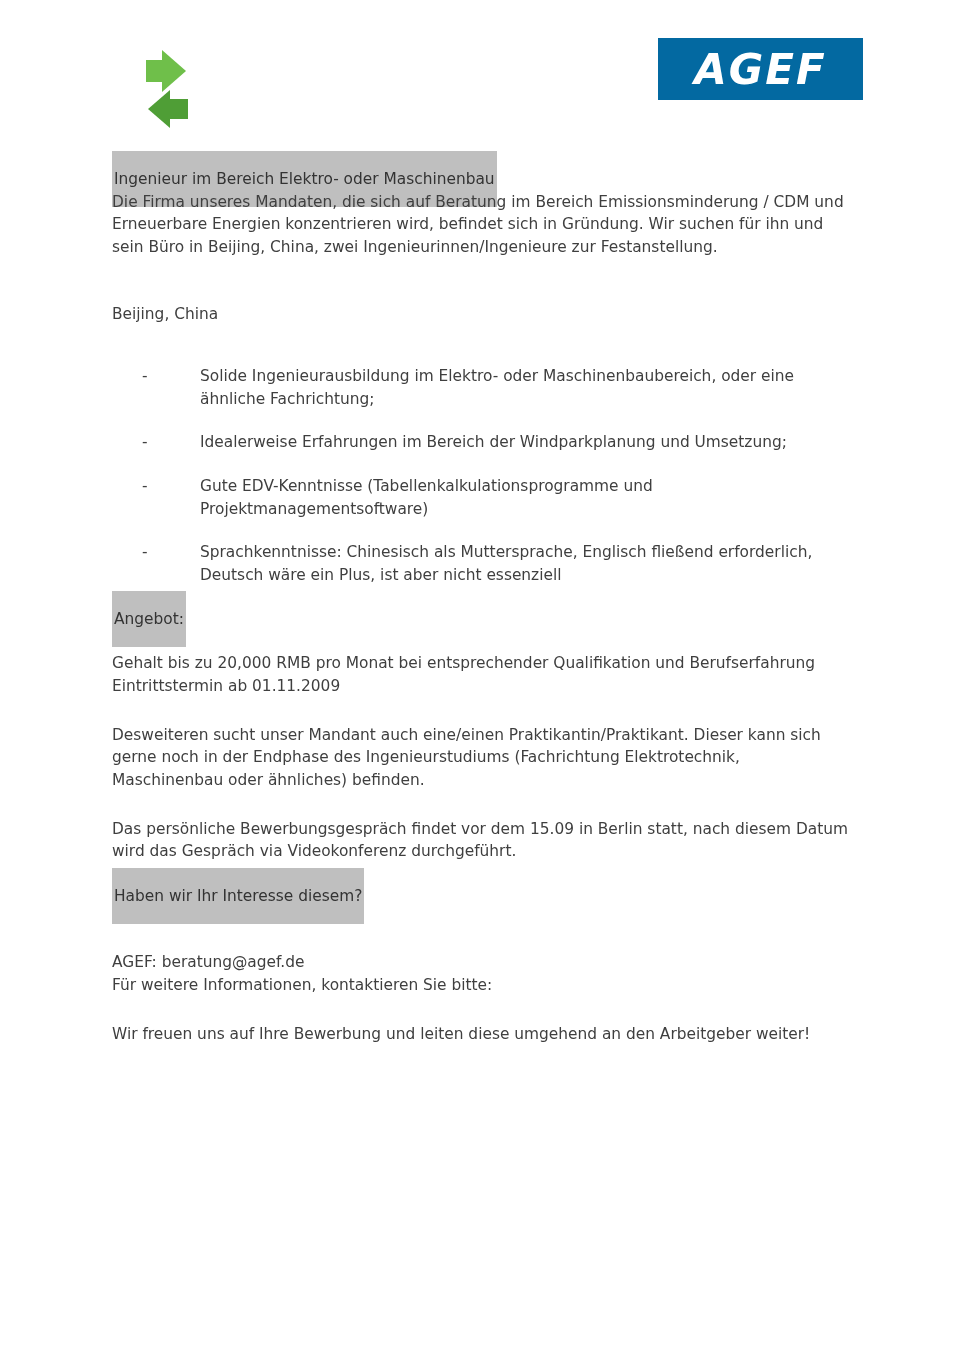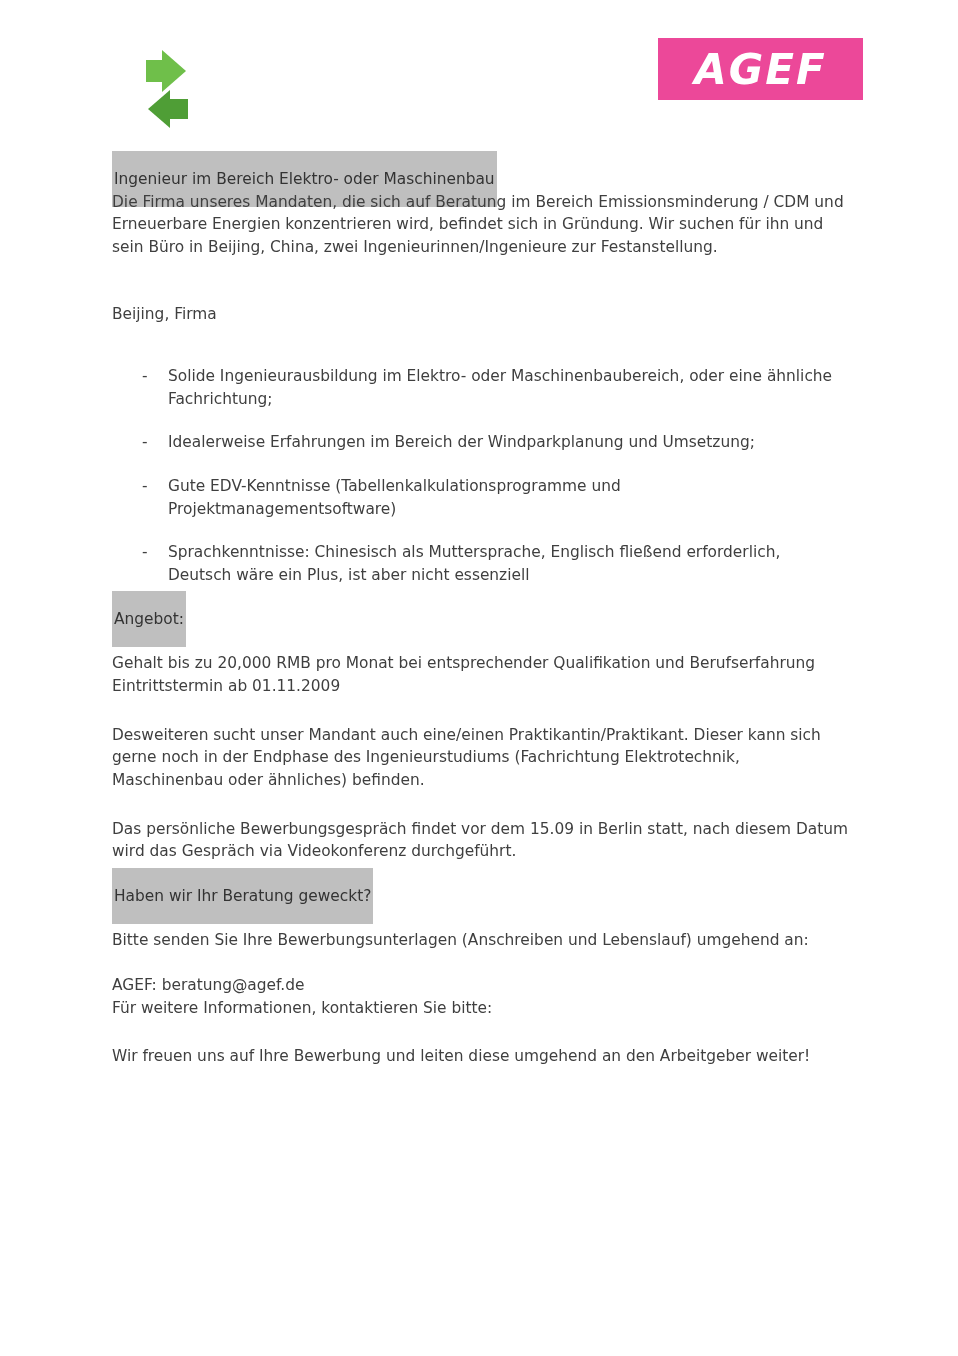--- a/index.html
+++ b/index.html
@@ -88,21 +88,21 @@
     font-family: "DejaVu Sans", sans-serif;
   }
   .logo-left .words div:nth-child(2) { color: #7d7d7d; }
 
   .logo-right {
     position: absolute;
     right: 95px;
     top: 38px;
     width: 205px;
     height: 62px;
-    background: #ec4899;
+    background: #0369a1;
     display: flex;
     align-items: center;
     justify-content: center;
   }
   .logo-right span {
     color: #ffffff;
     font-family: "DejaVu Sans", sans-serif;
     font-weight: bold;
     font-style: italic;
     font-size: 42px;
@@ -143,20 +143,21 @@
   }
   ul.reqs li .dash {
     width: 26px;
     flex: 0 0 26px;
     padding-left: 30px;
     box-sizing: content-box;
   }
   ul.reqs li .txt {
     flex: 1;
     max-width: 672px;
+    margin-left: 32px;
   }
 </style>
 </head>
 <body>
 
 <div class="page">
 
   <div class="header">
 
     <div class="logo-left">
@@ -185,21 +186,21 @@
       <span class="hl">Ingenieur im Bereich Elektro- oder Maschinenbau</span>
     </div>
 
     <div class="para">Die Firma unseres Mandaten, die sich auf Beratung im Bereich Emissionsminderung / CDM und Erneuerbare Energien konzentrieren wird, befindet sich in Gründung. Wir suchen für ihn und sein Büro in Beijing, China, zwei Ingenieurinnen/Ingenieure zur Festanstellung.</div>
 
     <div class="gap-md"></div>
 
 
     <div class="gap-md"></div>
 
-    <div class="para">Beijing, Firma</div>
+    <div class="para">Beijing, China</div>
 
     <div class="gap-md"></div>
 
 
     <ul class="reqs">
       <li>
         <span class="dash">-</span>
         <span class="txt">Solide Ingenieurausbildung im Elektro- oder Maschinenbaubereich, oder eine ähnliche Fachrichtung;</span>
       </li>
       <li>
@@ -229,26 +230,25 @@
 
     <div class="para">Desweiteren sucht unser Mandant auch eine/einen Praktikantin/Praktikant. Dieser kann sich gerne noch in der Endphase des Ingenieurstudiums (Fachrichtung Elektrotechnik, Maschinenbau oder ähnliches) befinden.</div>
 
     <div class="gap-lg"></div>
 
     <div class="para">Das persönliche Bewerbungsgespräch findet vor dem 15.09 in Berlin statt, nach diesem Datum wird das Gespräch via Videokonferenz durchgeführt.</div>
 
     <div class="gap-md"></div>
 
     <div class="para">
-      <span class="hl">Haben wir Ihr Beratung geweckt?</span>
-    </div>
-
-    <div class="gap-md"></div>
-
-    <div class="para">Bitte senden Sie Ihre Bewerbungsunterlagen (Anschreiben und Lebenslauf) umgehend an:</div>
+      <span class="hl">Haben wir Ihr Interesse diesem?</span>
+    </div>
+
+    <div class="gap-md"></div>
+
 
     <div class="gap-md"></div>
 
     <div class="para">AGEF: beratung@agef.de</div>
     <div class="para">Für weitere Informationen, kontaktieren Sie bitte:</div>
 
     <div class="gap-lg"></div>
 
     <div class="para">Wir freuen uns auf Ihre Bewerbung und leiten diese umgehend an den Arbeitgeber weiter!</div>
 

